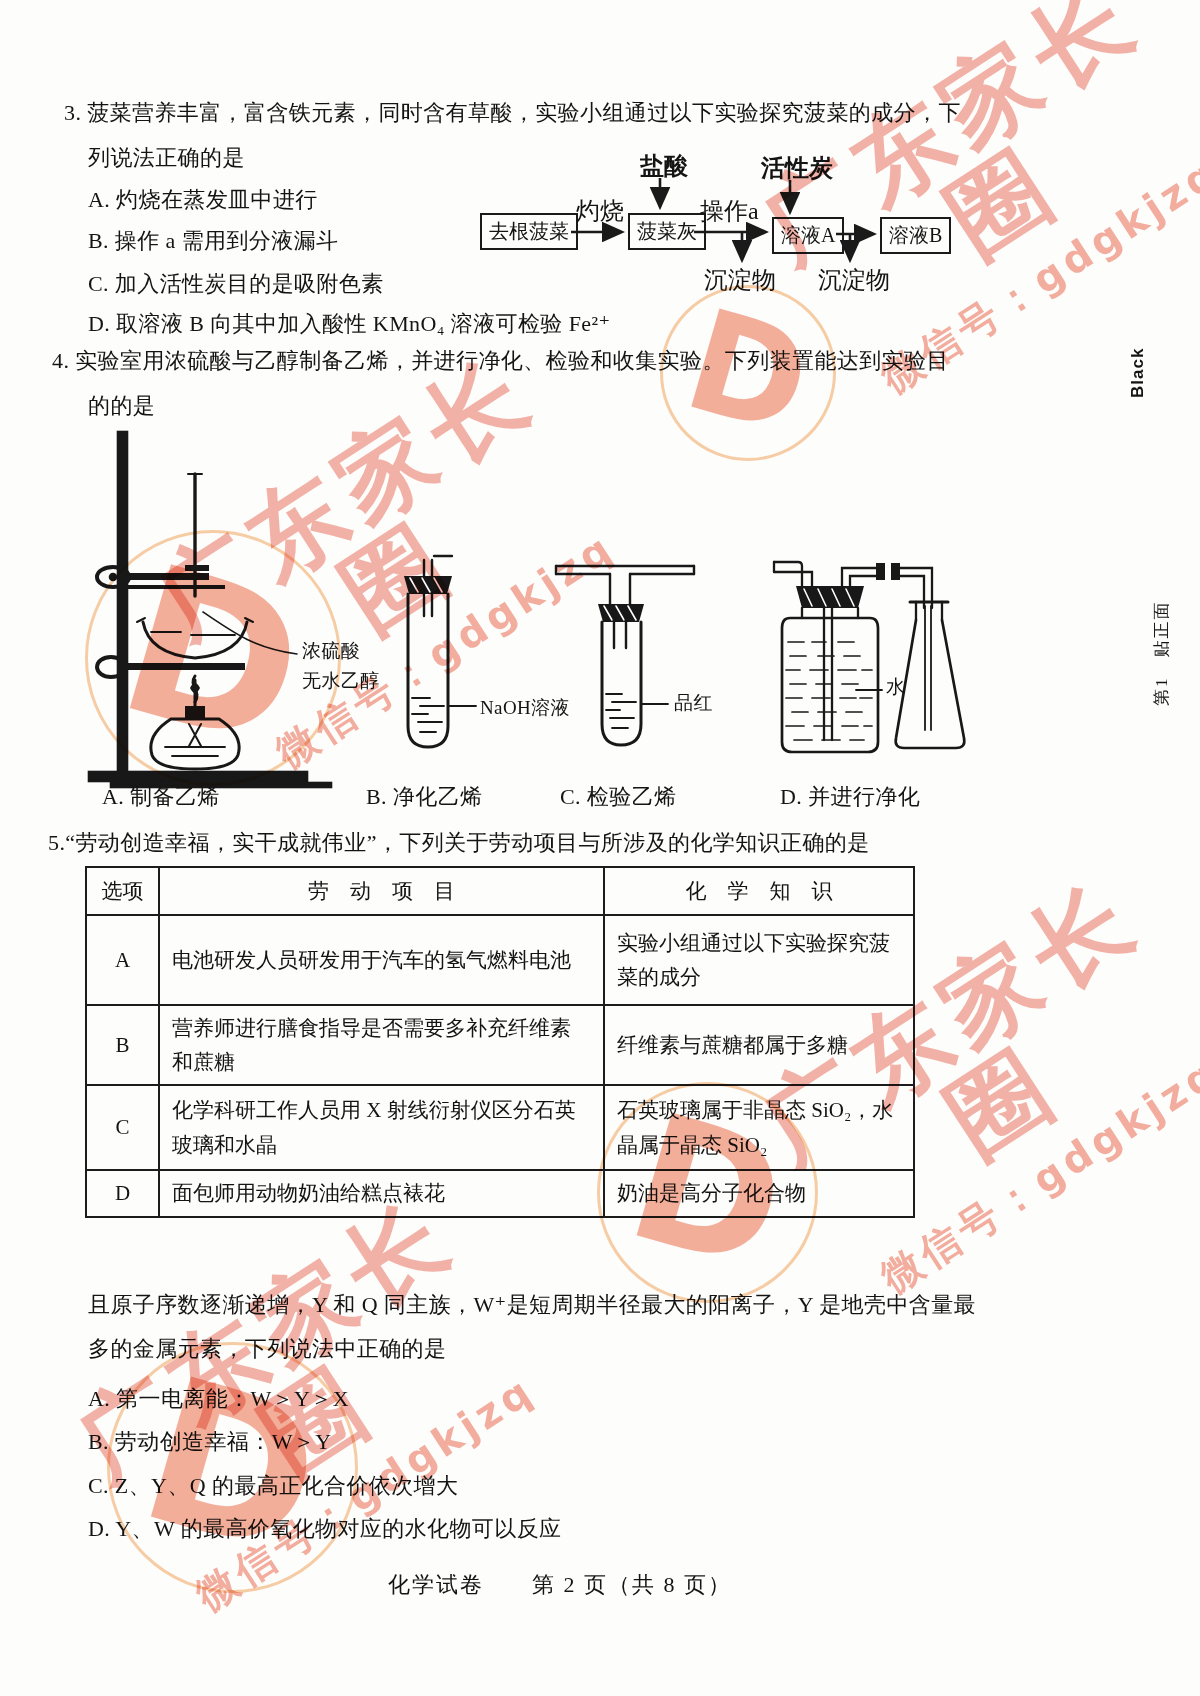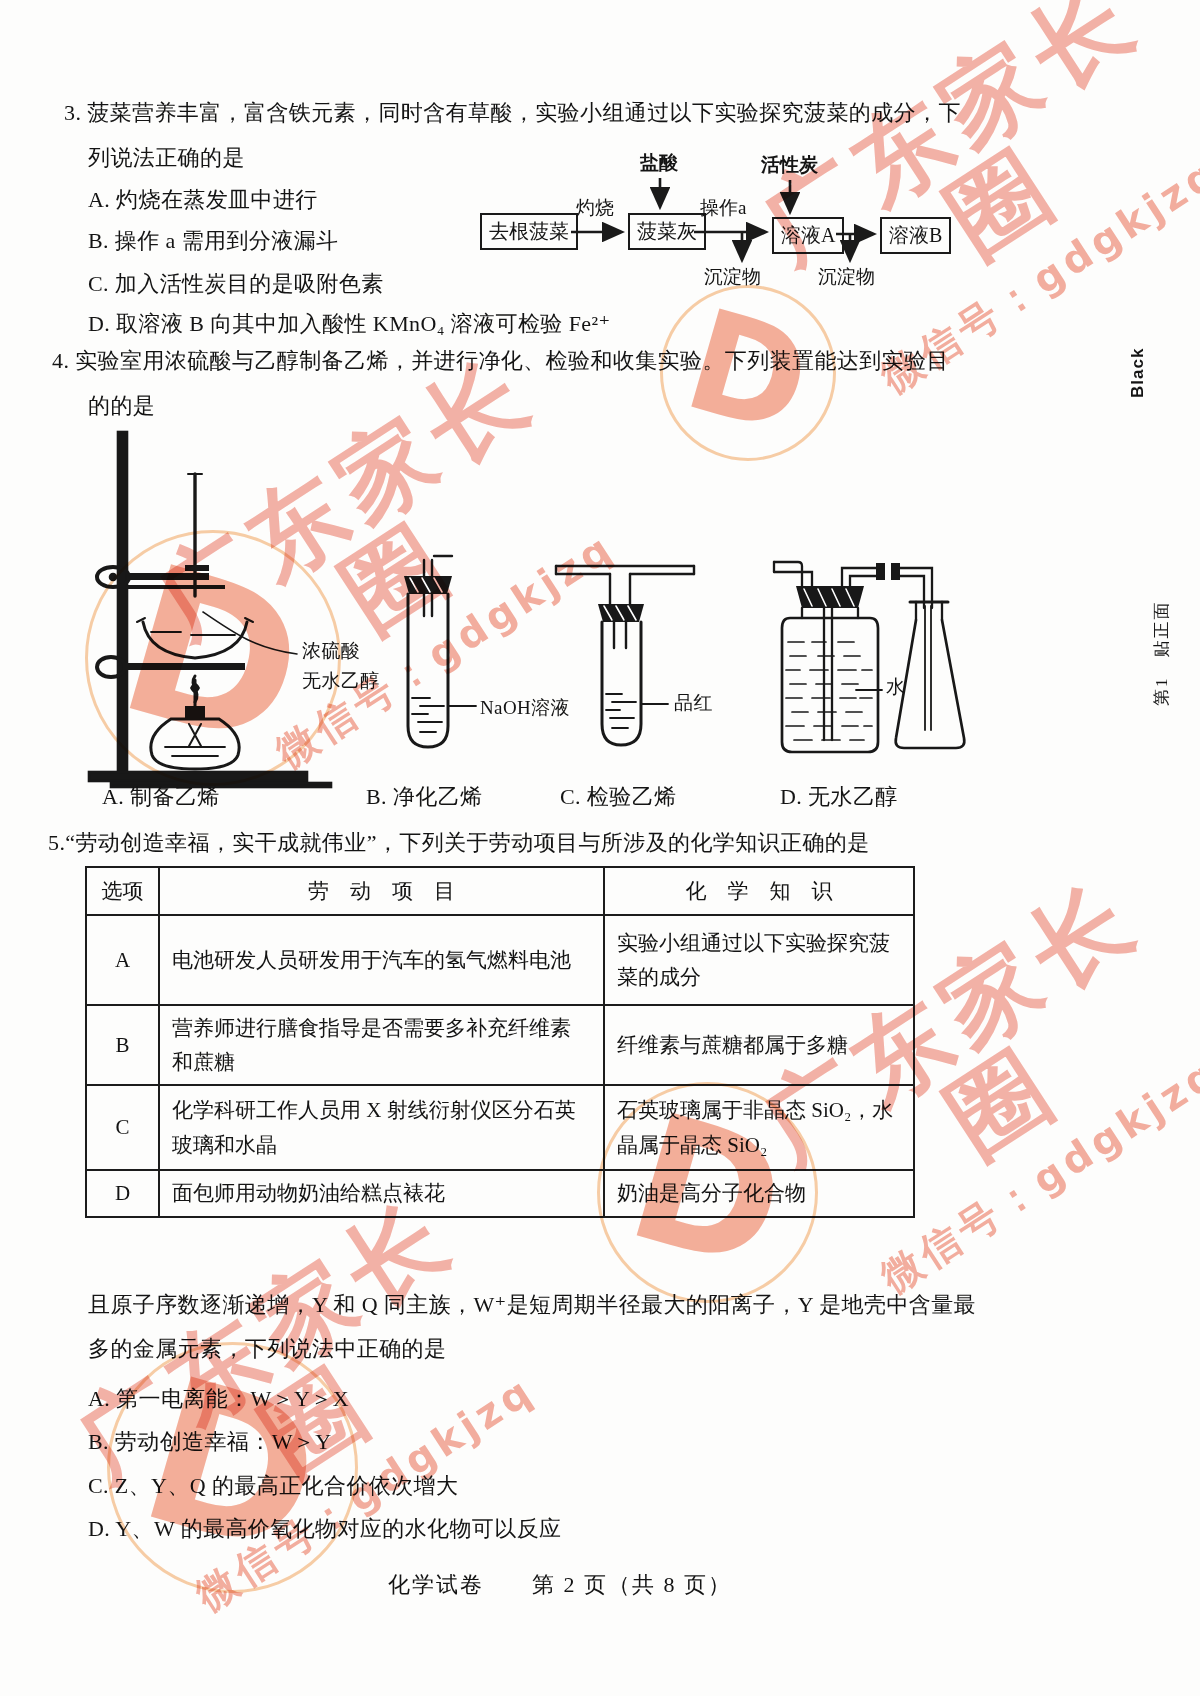--- a/index.html
+++ b/index.html
@@ -4,21 +4,21 @@
 <style>
   html,body{margin:0;padding:0;background:#888;}
   .page{
     position:relative;width:1200px;height:1696px;background:#fdfdfc;overflow:hidden;
     font-family:"Liberation Serif","DejaVu Serif",serif;color:#141414;margin:0 auto;
   }
   .t{position:absolute;font-size:22px;white-space:nowrap;letter-spacing:.4px;}
   .small{font-size:19px;}
   
   .fc-box{position:absolute;border:2px solid #1a1a1a;font-size:20px;padding:3px 7px;white-space:nowrap;background:transparent;}
-  .fc-label{position:absolute;font-size:19px;white-space:nowrap;}
+  .fc-label{position:absolute;font-size:24px;white-space:nowrap;}
   svg.lineart{position:absolute;stroke:#1a1a1a;fill:none;}
   
   .qtable{position:absolute;left:85px;top:866px;width:828px;border-collapse:collapse;table-layout:fixed;font-size:21px;}
   .qtable td,.qtable th{border:2.5px solid #1c1c1c;padding:2px 12px;font-weight:normal;vertical-align:middle;line-height:1.62;}
   .qtable .opt-cell{text-align:center;padding:2px 2px;}
   .qtable .hdr{text-align:center;}
   
   .wm{position:absolute;transform:rotate(-33deg);color:rgba(231,87,62,.45);
       font-family:"DejaVu Sans","Liberation Sans",sans-serif;font-weight:bold;text-align:center;
       pointer-events:none;mix-blend-mode:multiply;z-index:30;}
@@ -171,21 +171,21 @@
                M30,128H46 M56,128H72 M82,128H98 M26,142H42 M52,142H70 M80,142H96 M100,142H112 M32,156H48 M58,156H76 M86,156H102
                M26,170H44 M54,170H72 M82,170H98 M104,170H112 M34,184H52 M62,184H80 M90,184H104" stroke-width="1.7"></path>
       <line x1="96" y1="134" x2="122" y2="134" stroke-width="1.8"></line>
     </g>
   </svg>
   <div class="t small" style="left:886px;top:674px;">水</div>
 
   <div class="t" style="left:102px;top:782px;">A. 制备乙烯</div>
   <div class="t" style="left:366px;top:782px;text-align:center;">B. 净化乙烯</div>
   <div class="t" style="left:560px;top:782px;">C. 检验乙烯</div>
-  <div class="t" style="left:780px;top:782px;">D. 无水乙醇</div>
+  <div class="t" style="left:780px;top:782px;">D. 并进行净化</div>
 
   <div class="t" style="left:48px;top:828px;">5.“劳动创造幸福，实干成就伟业”，下列关于劳动项目与所涉及的化学知识正确的是</div>
 
   <table class="qtable">
     <colgroup>
         <col style="width:73px">
         <col style="width:445px">
         <col style="width:310px">
       </colgroup>
     <tbody>

